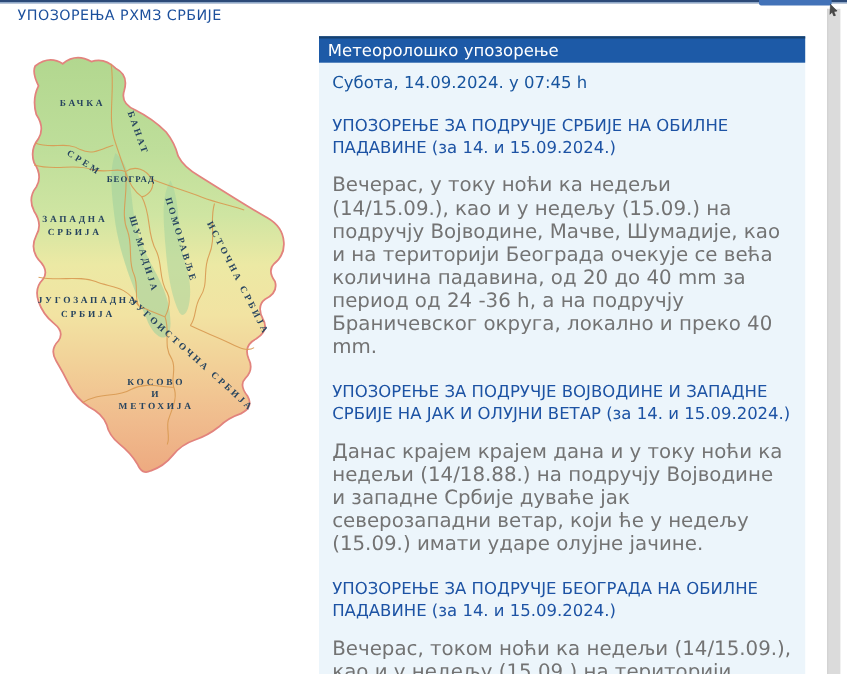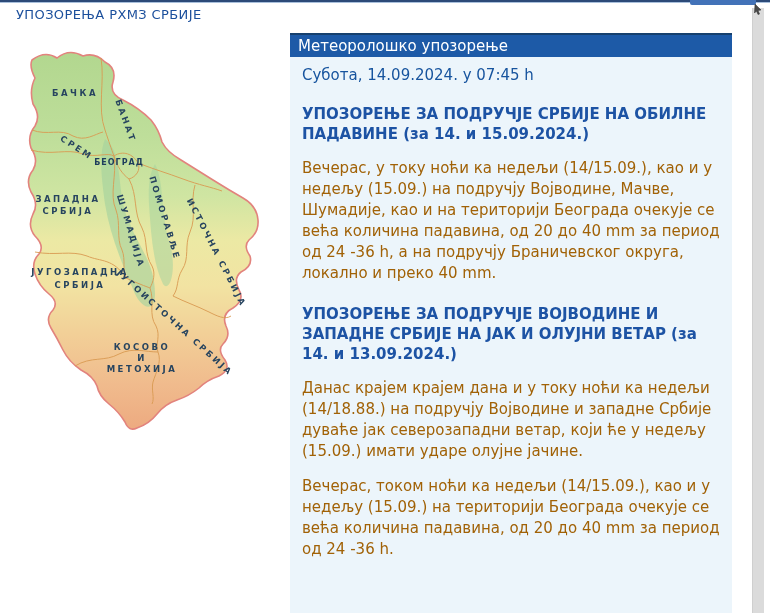--- a/index.html
+++ b/index.html
@@ -7,38 +7,38 @@
     position:relative;width:770px;height:613px;overflow:hidden;
     background:#fff;font-family:"DejaVu Sans","Liberation Sans",sans-serif;
   }
   .top-line{position:absolute;left:0;top:0;width:770px;height:2px;background:#2c4a78;border-bottom:1px solid #a9c0dc;}
   .top-right-nub{position:absolute;left:690px;top:0;width:66px;height:5px;background:#4272b8;border-radius:0 0 2px 2px;}
   .page-title{
     position:absolute;left:16px;top:7px;font-size:13px;font-weight:normal;
     color:#1b4f9c;letter-spacing:0.4px;
   }
   
-  .map-wrap{position:absolute;left:5px;top:44px;width:280px;height:410px;}
+  .map-wrap{position:absolute;left:5px;top:44px;width:280px;height:410px;font-family:Liberation Serif, serif;}
   .map-label{fill:#27445f;font-weight:bold;font-size:8.5px;letter-spacing:2.5px;}
   .map-label-sm{fill:#1e3d5c;font-weight:bold;font-size:8px;letter-spacing:1px;}
   
   .panel{
     position:absolute;left:290px;top:33px;width:442px;height:580px;
     background:#ecf5fb;
   }
   .panel-header{
     height:20px;background:#1d5aa7;border-top:2px solid #16406e;
     color:#ffffff;font-size:15px;padding:1px 8px 1px 8px;line-height:20px;
   }
   .panel-body{padding:9px 12px 0 12px;}
   .date-line{font-size:15px;font-weight:normal;color:#17549e;margin:0;}
   .warn-heading{
-    margin:20px 0 0 0;font-size:15px;line-height:20px;font-weight:bold;color:#1d53a4;
+    margin:20px 0 0 0;font-size:15px;line-height:20px;font-weight:normal;color:#1d53a4;
   }
-  .warn-body{margin:14px 0 0 0;font-size:15px;line-height:21px;color:#a16207;}
+  .warn-body{margin:14px 0 0 0;font-size:18px;line-height:21px;color:#737373;}
   
   .scroll-track{position:absolute;left:752px;top:8px;width:11px;height:605px;background:#dbdbdb;border-left:1px solid #cfcfcf;}
   .mouse-cursor{position:absolute;left:752px;top:3px;width:12px;height:12px;}
 </style>
 </head>
 <body>
 
 <div id="screen">
 
   <div class="top-line"></div>
@@ -115,23 +115,24 @@
   </div>
 
   <div class="panel">
     <div class="panel-header">Метеоролошко упозорење</div>
     <div class="panel-body">
       <p class="date-line">Субота, 14.09.2024. у 07:45 h</p>
 
       <h3 class="warn-heading">УПОЗОРЕЊЕ ЗА ПОДРУЧЈЕ СРБИЈЕ НА ОБИЛНЕ ПАДАВИНЕ (за 14. и 15.09.2024.)</h3>
       <p class="warn-body">Вечерас, у току ноћи ка недељи (14/15.09.), као и у недељу (15.09.) на подручју Војводине, Мачве, Шумадије, као и на територији Београда очекује се већа количина падавина, од 20 до 40 mm за период од 24 -36 h, а на подручју Браничевског округа, локално и преко 40 mm.</p>
 
-      <h3 class="warn-heading">УПОЗОРЕЊЕ ЗА ПОДРУЧЈЕ ВОЈВОДИНЕ И ЗАПАДНЕ СРБИЈЕ НА ЈАК И ОЛУЈНИ ВЕТАР (за 14. и 13.09.2024.)</h3>
+      <h3 class="warn-heading">УПОЗОРЕЊЕ ЗА ПОДРУЧЈЕ ВОЈВОДИНЕ И ЗАПАДНЕ СРБИЈЕ НА ЈАК И ОЛУЈНИ ВЕТАР (за 14. и 15.09.2024.)</h3>
       <p class="warn-body">Данас крајем крајем дана и у току ноћи ка недељи (14/18.88.) на подручју Војводине и западне Србије дуваће јак северозападни ветар, који ће у недељу (15.09.) имати ударе олујне јачине.</p>
 
+      <h3 class="warn-heading">УПОЗОРЕЊЕ ЗА ПОДРУЧЈЕ БЕОГРАДА НА ОБИЛНЕ ПАДАВИНЕ (за 14. и 15.09.2024.)</h3>
       <p class="warn-body">Вечерас, током ноћи ка недељи (14/15.09.), као и у недељу (15.09.) на територији Београда очекује се већа количина падавина, од 20 до 40 mm за период од 24 -36 h.</p>
     </div>
   </div>
 
   <div class="scroll-track"></div>
   <svg class="mouse-cursor" viewBox="0 0 12 12">
     <path d="M3,1 L9,7 L6,7.5 L7.5,11 L6,11.5 L4.5,8 L2.5,10 Z" fill="#4a4a4a" stroke="#2a2a2a" stroke-width="0.5"></path>
   </svg>
 
 </div>

